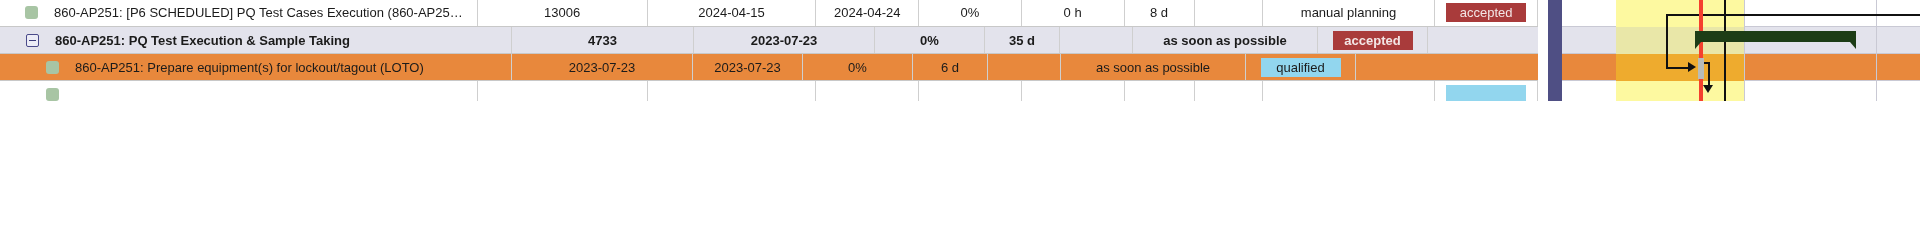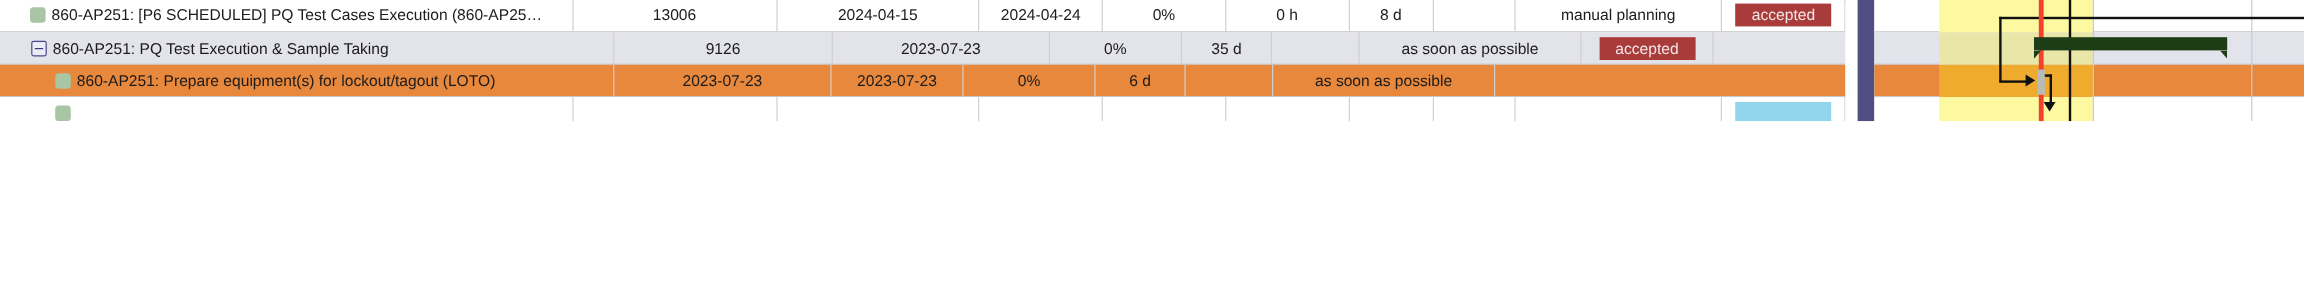--- a/index.html
+++ b/index.html
@@ -29,29 +29,29 @@
   .cell.c-id{width:182px;}
   .cell.c-start{width:181px;}
   .cell.c-end{width:110px;}
   .cell.c-prog{width:110px;}
   .cell.c-work{width:110px;}
   .cell.c-dur{width:75px;}
   .cell.c-blank{width:73px;}
   .cell.c-mode{width:185px;}
   .cell.c-status{width:110px;border-right:1px solid #cfcfcf;justify-content:center;}
 
-  .row.bold .cell{font-weight:normal;}
+  .row.bold .cell{font-weight:bold;}
 
   
   .indent{display:inline-block;}
   .sq{width:13px;height:13px;border-radius:3px;background:#a8c5a4;flex:0 0 auto;}
   .expander{width:13px;height:13px;flex:0 0 auto;border:1px solid #4a4a8a;
             background:#ececf6;border-radius:2px;position:relative;box-sizing:border-box;}
   .expander::before{content:"";position:absolute;left:2px;right:2px;top:5px;height:1.5px;background:#3a3a7a;}
-  .nm{margin-left:5px;overflow:hidden;text-overflow:ellipsis;white-space:nowrap;display:block;}
+  .nm{margin-left:16px;overflow:hidden;text-overflow:ellipsis;white-space:nowrap;display:block;}
 
   
   .badge{display:flex;align-items:center;justify-content:center;
          width:80px;height:19px;color:#ffffff;font-size:13px;line-height:19px;}
   .badge.accepted{background:#a93b3b;color:#f3e6e6;}
   .badge.qualified{background:#92d6ee;color:#1b1b1b;}
 
   
   #gantt{position:absolute;left:1538px;top:0;width:382px;height:101px;overflow:hidden;background:#ffffff;}
   .gbar{position:absolute;left:10px;top:-2px;width:14px;height:105px;background:#4f4f84;}
@@ -122,21 +122,21 @@
         <span class="badge accepted">accepted</span>
       </div>
     </div>
 
     <div class="row r1 bold">
       <div class="cell name c-name">
         <span class="indent" style="width:26px"></span>
         <span class="expander"></span>
         <span class="nm">860-AP251: PQ Test Execution &amp; Sample Taking</span>
       </div>
-      <div class="cell c-id">9126</div>
+      <div class="cell c-id">4733</div>
       <div class="cell c-start">2023-07-23</div>
       <div class="cell c-prog">0%</div>
       <div class="cell c-dur">35 d</div>
       <div class="cell c-blank"></div>
       <div class="cell c-mode">as soon as possible</div>
       <div class="cell c-status">
         <span class="badge accepted">accepted</span>
       </div>
     </div>
 
@@ -145,20 +145,23 @@
         <span class="indent" style="width:46px"></span>
         <span class="sq"></span>
         <span class="nm">860-AP251: Prepare equipment(s) for lockout/tagout (LOTO)</span>
       </div>
       <div class="cell c-start">2023-07-23</div>
       <div class="cell c-end">2023-07-23</div>
       <div class="cell c-prog">0%</div>
       <div class="cell c-dur">6 d</div>
       <div class="cell c-blank"></div>
       <div class="cell c-mode">as soon as possible</div>
+      <div class="cell c-status">
+        <span class="badge qualified">qualified</span>
+      </div>
     </div>
 
     <div class="row r3">
       <div class="cell name c-name">
         <span class="indent" style="width:46px"></span>
         <span class="sq"></span>
       </div>
       <div class="cell c-id"></div>
       <div class="cell c-start"></div>
       <div class="cell c-end"></div>

